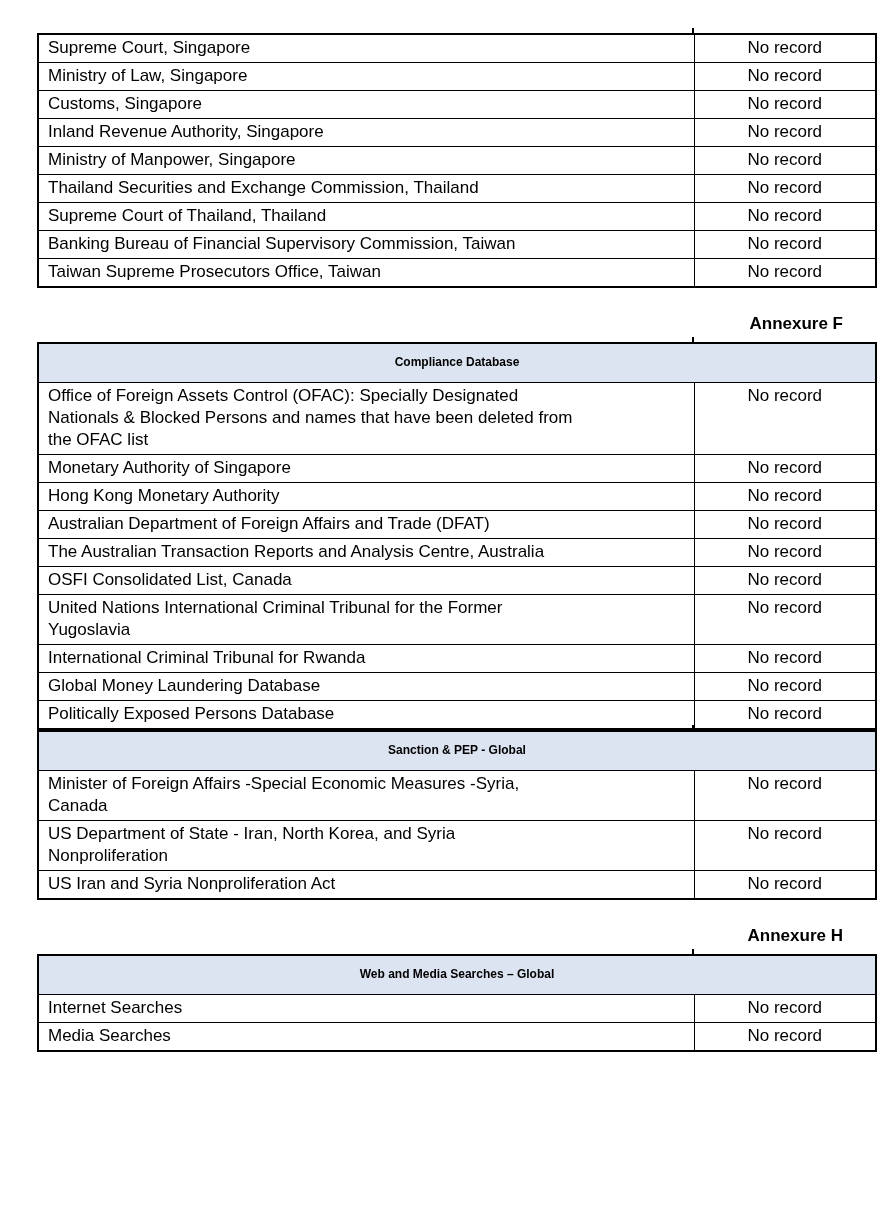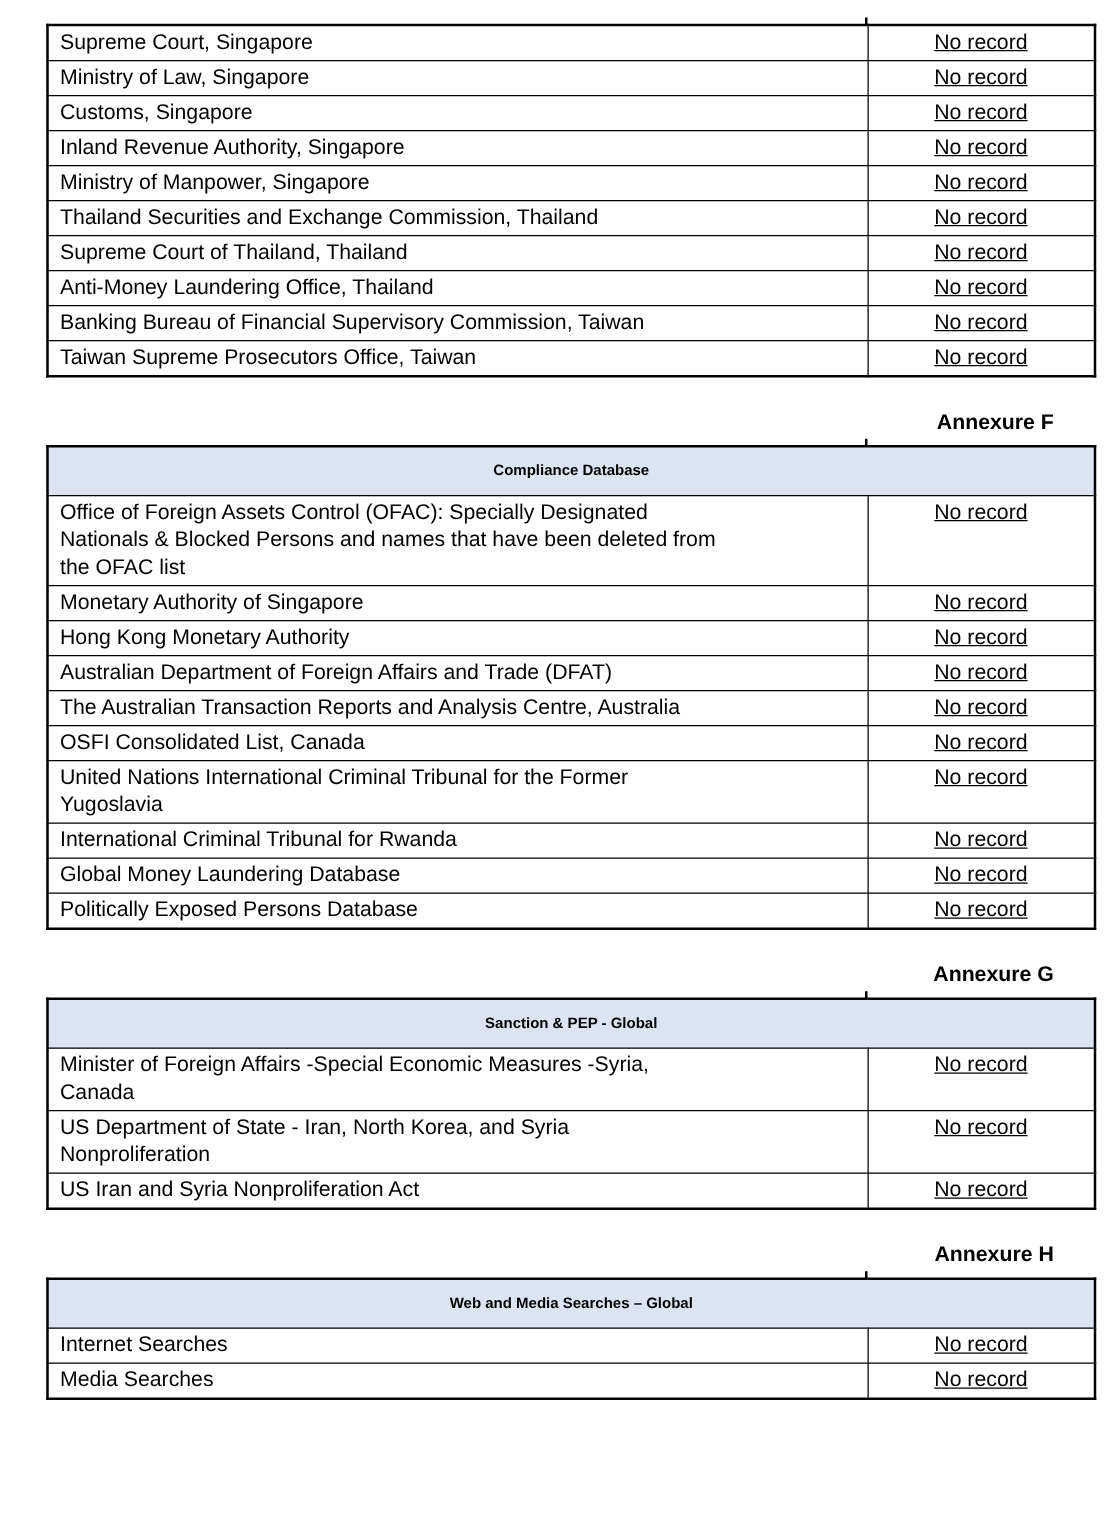--- a/index.html
+++ b/index.html
@@ -6,21 +6,21 @@
   html, body {
     margin: 0; padding: 0;
     background: #ffffff;
   }
   body {
     width: 894px; height: 1230px;
     font-family: "Liberation Sans", "DejaVu Sans", sans-serif;
     color: var(--text-color, #000000);
     overflow: hidden;
   }
-  .page { padding: 19px 19px 0 37px; }
+  .page { padding: 33px 19px 0 37px; }
 
   .table-wrap { position: relative; width: 838px; }
   
   .spur {
     position: absolute; left: 655px; top: -5px;
     width: 2px; height: 6px;
     background: var(--border-color, #000000);
   }
 
   table.report {
@@ -48,21 +48,20 @@
     vertical-align: top;
   }
   td.src {
     padding: 2px 10px 3px 9px;
     text-align: left;
     white-space: pre-line; 
   }
   td.res {
     padding: 2px 4px 3px;
     text-align: center;
-    text-decoration: underline;
   }
 
   .annexure {
     width: 838px;
     margin: 26px 0 8px 0;
     text-align: right;
     padding-right: 32px;
     font-size: 17px;
     font-weight: bold;
     line-height: 20px;
@@ -103,24 +102,20 @@
         </tr>
         <tr>
           <td class="src">Thailand Securities and Exchange Commission, Thailand</td>
           <td class="res">No record</td>
         </tr>
         <tr>
           <td class="src">Supreme Court of Thailand, Thailand</td>
           <td class="res">No record</td>
         </tr>
         <tr>
-          <td class="src">Anti-Money Laundering Office, Thailand</td>
-          <td class="res">No record</td>
-        </tr>
-        <tr>
           <td class="src">Banking Bureau of Financial Supervisory Commission, Taiwan</td>
           <td class="res">No record</td>
         </tr>
         <tr>
           <td class="src">Taiwan Supreme Prosecutors Office, Taiwan</td>
           <td class="res">No record</td>
         </tr>
       </tbody>
     </table>
   </div>
@@ -179,21 +174,20 @@
           <td class="res">No record</td>
         </tr>
         <tr>
           <td class="src">Politically Exposed Persons Database</td>
           <td class="res">No record</td>
         </tr>
       </tbody>
     </table>
   </div>
 
-  <div class="annexure">Annexure G</div>
   <div class="table-wrap">
     <div class="spur"></div>
     <table class="report">
       <colgroup>
           <col class="c-source">
           <col class="c-result">
         </colgroup>
       <thead>
         <tr>
           <th class="tbl-title" colspan="2">Sanction &amp; PEP - Global</th>

